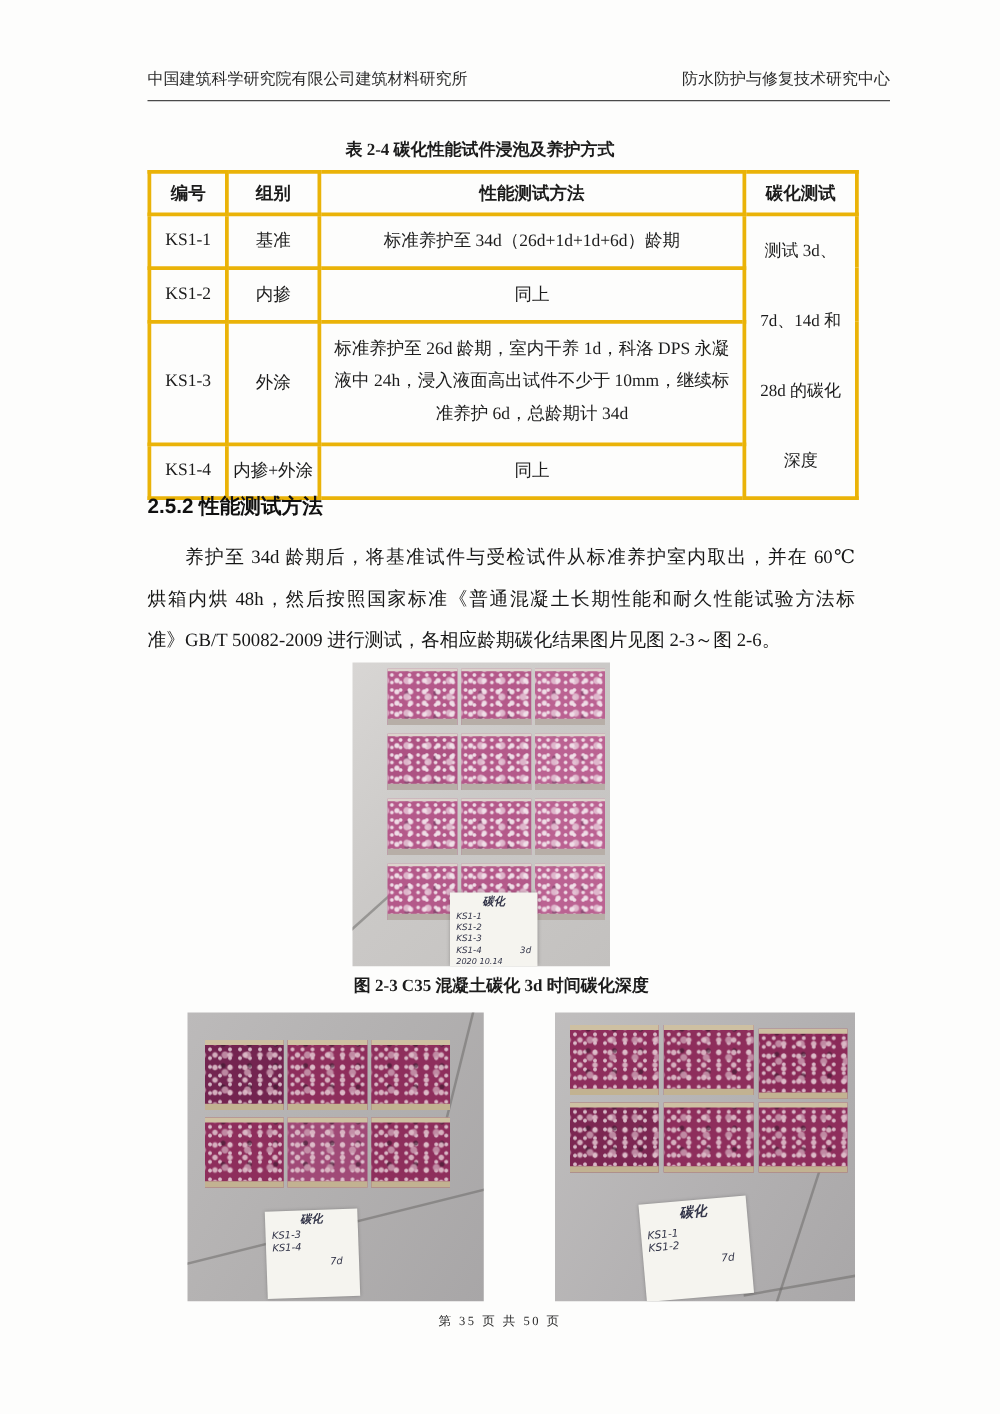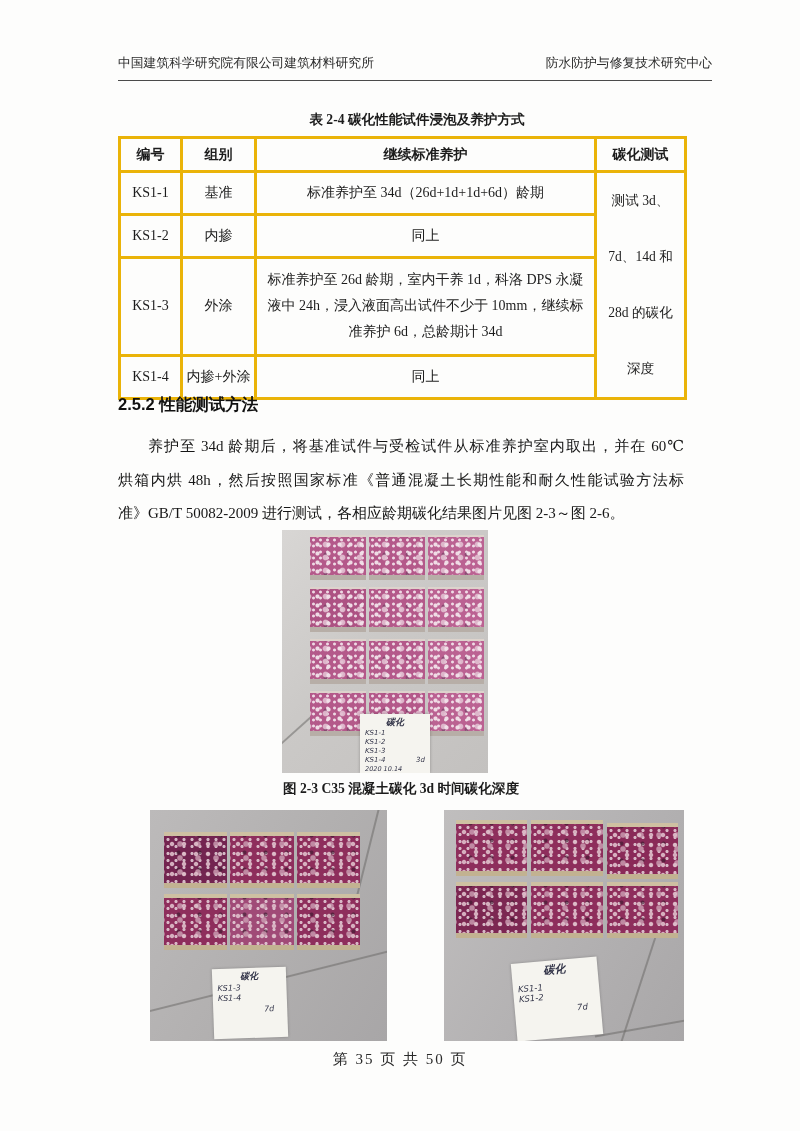--- a/index.html
+++ b/index.html
@@ -12,21 +12,21 @@
     color:#1d1d1d;
     overflow:hidden;
   }
 
   
   .hdr { position:absolute; left:118px; top:55px; width:594px; height:20px;
          display:flex; justify-content:space-between; font-size:12.8px; color:#2a2a2a; }
   .hdr-rule { position:absolute; left:118px; top:80px; width:594px; height:1px; background:#4a4a4a; }
 
   
-  .tbl-title { position:absolute; left:134px; top:111px; width:566px;
+  .tbl-title { position:absolute; left:101px; top:111px; width:566px;
                text-align:center; font-size:13.6px; font-weight:bold; color:#1c1c1c; }
   table.spec { position:absolute; left:118px; top:136px; width:566px;
                border-collapse:collapse; table-layout:fixed; font-size:14px; color:#1c1c1c; }
   table.spec { border:1.5px solid #2c2c2c; }
   table.spec th, table.spec td { border:3px solid #eab308; text-align:center; vertical-align:middle; }
   col.c-id   { width:62px; }
   col.c-grp  { width:74px; }
   col.c-mth  { width:340px; }
   col.c-test { width:90px; }
   tr.hrow    { height:34px; }
@@ -102,21 +102,21 @@
   .photo3 .plabel .plabel-title { font-size:11px; margin-bottom:4px; }
   .plabel .lrow { display:flex; justify-content:space-between; }
   .plabel .age  { margin-left:22px;font-style:italic; }
   .plabel .age-br { text-align:right; padding-right:8px; margin-top:2px; }
   .plabel .pdate { font-size:6.5px; margin-top:1px; }
 
   
   .fig-caption { position:absolute; left:118px; top:780px; width:566px; text-align:center;
                  font-size:13.6px; font-weight:bold; color:#1c1c1c; }
   .footer { position:absolute; left:0; top:1050px; width:800px; text-align:center;
-            font-size:15px; color:#2a2a2a; letter-spacing:2px; }
+            font-size:10px; color:#2a2a2a; letter-spacing:2px; }
 </style>
 </head>
 <body>
 
 <div class="hdr">
   <span>中国建筑科学研究院有限公司建筑材料研究所</span>
   <span>防水防护与修复技术研究中心</span>
 </div>
 <div class="hdr-rule"></div>
 
@@ -126,21 +126,21 @@
   <colgroup>
       <col class="c-id">
       <col class="c-grp">
       <col class="c-mth">
       <col class="c-test">
     </colgroup>
   <tbody>
       <tr class="hrow">
     <th>编号</th>
     <th>组别</th>
-    <th>继续标准养护</th>
+    <th>性能测试方法</th>
     <th>碳化测试</th>
   </tr>
   <tr class="r-std">
     <td>KS1-1</td>
     <td>基准</td>
     <td>标准养护至 34d（26d+1d+1d+6d）龄期</td>
     <td class="testcell" rowspan="4">测试 3d、7d、14d 和 28d 的碳化深度</td>
   </tr>
   <tr class="r-std">
     <td>KS1-2</td>

